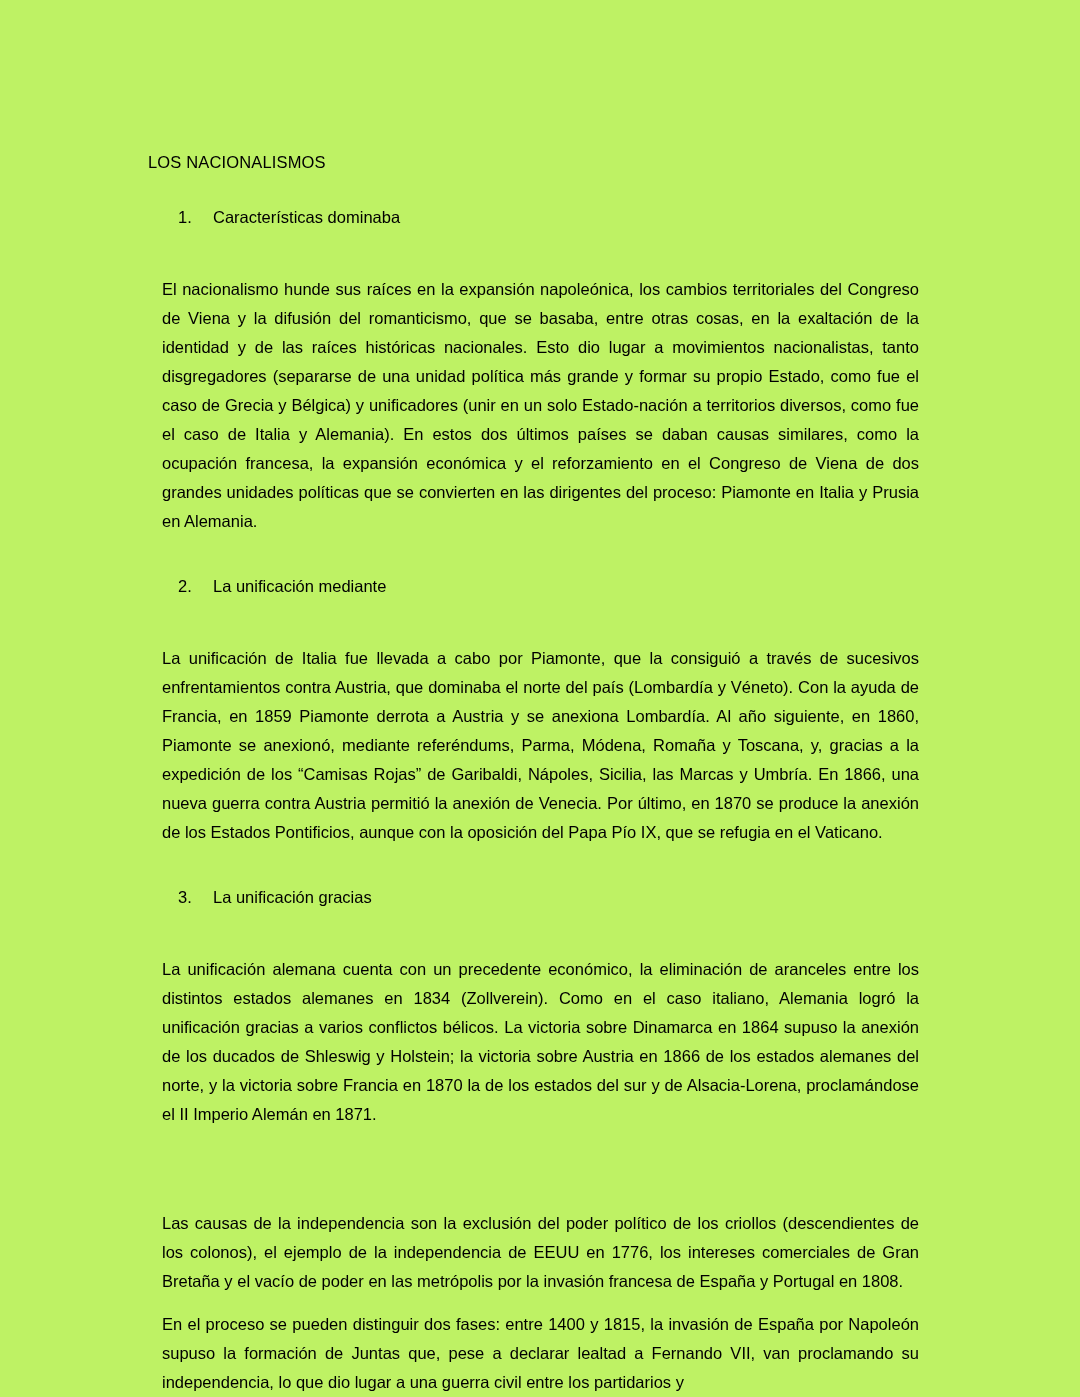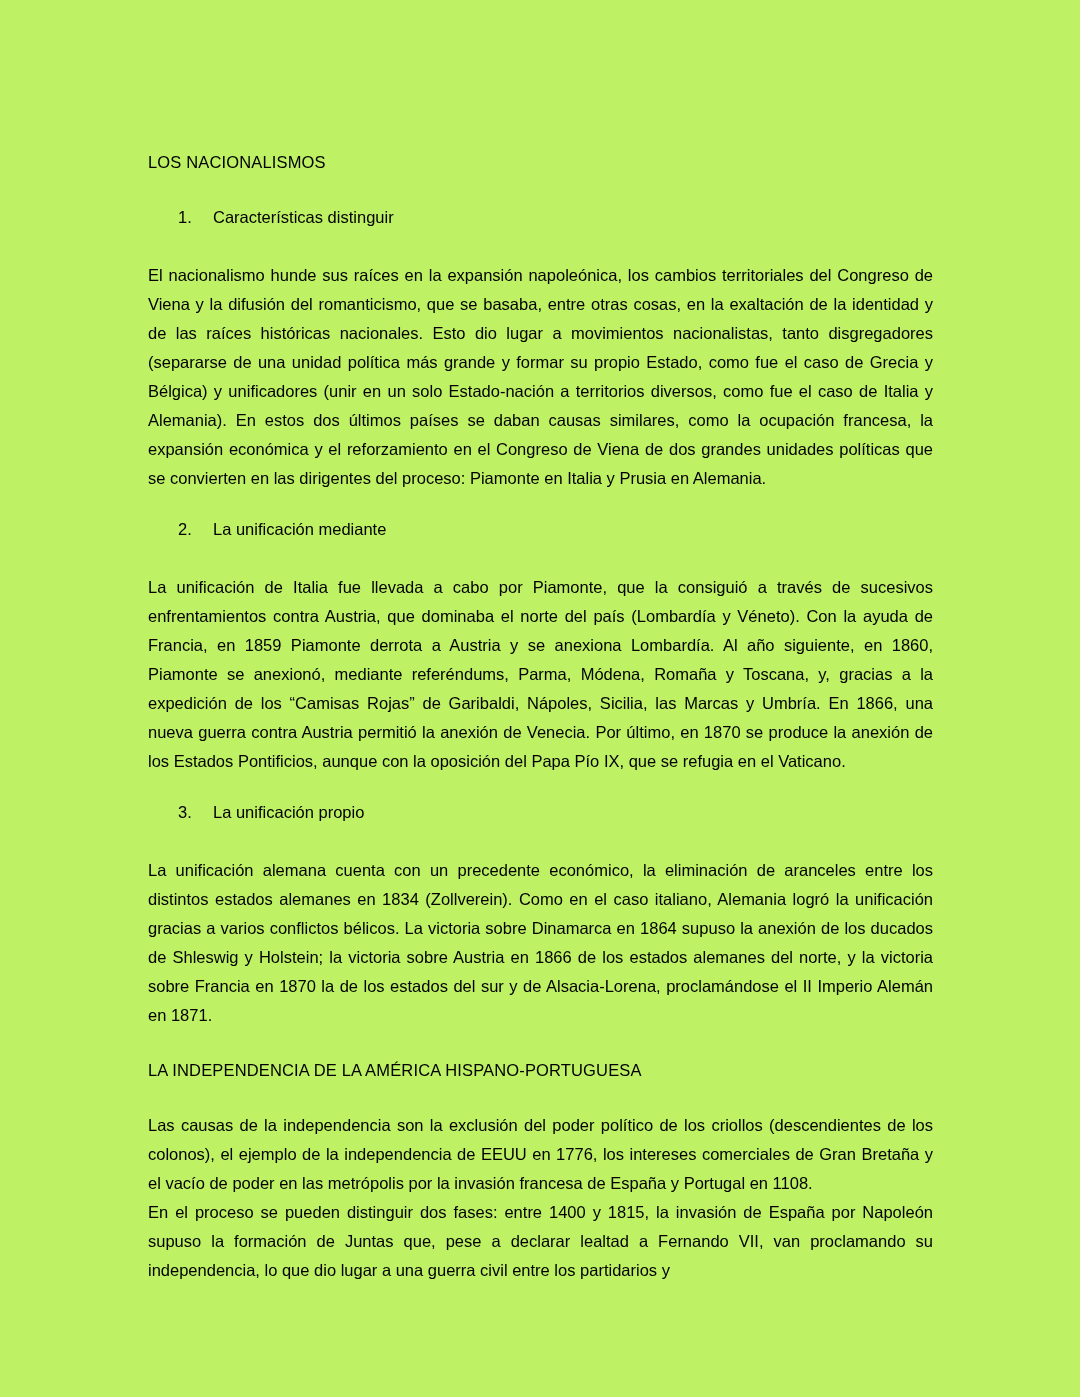--- a/index.html
+++ b/index.html
@@ -31,21 +31,21 @@
     font-weight: 400;
     letter-spacing: 0.15px;
     margin: 0;
   }
   .para {
     font-size: 16.5px;
     line-height: 29px;
     text-align: justify;
     text-justify: inter-word;
     font-weight: 400;
-    margin: 0;
+    margin: 14px;
     hyphens: none;
   }
   .numlist {
     list-style: none;
     margin: 0;
     padding: 0;
   }
   .numitem {
     position: relative;
     font-size: 16.5px;
@@ -71,21 +71,21 @@
 <div class="page">
   <div class="doc-body">
 
     <h1 class="heading">LOS NACIONALISMOS</h1>
 
     <div class="gap-26"></div>
 
     <ol class="numlist">
       <li class="numitem">
         <span class="num">1.</span>
-        <span>Características distinguir</span>
+        <span>Características dominaba</span>
       </li>
     </ol>
 
     <div class="gap-29"></div>
 
     <p class="para">El nacionalismo hunde sus raíces en la expansión napoleónica, los cambios territoriales del Congreso de Viena y la difusión del romanticismo, que se basaba, entre otras cosas, en la exaltación de la identidad y de las raíces históricas nacionales. Esto dio lugar a movimientos nacionalistas, tanto disgregadores (separarse de una unidad política más grande y formar su propio Estado, como fue el caso de Grecia y Bélgica) y unificadores (unir en un solo Estado-nación a territorios diversos, como fue el caso de Italia y Alemania). En estos dos últimos países se daban causas similares, como la ocupación francesa, la expansión económica y el reforzamiento en el Congreso de Viena de dos grandes unidades políticas que se convierten en las dirigentes del proceso: Piamonte en Italia y Prusia en Alemania.</p>
 
     <div class="gap-22"></div>
 
     <ol class="numlist">
@@ -97,32 +97,31 @@
 
     <div class="gap-29"></div>
 
     <p class="para">La unificación de Italia fue llevada a cabo por Piamonte, que la consiguió a través de sucesivos enfrentamientos contra Austria, que dominaba el norte del país (Lombardía y Véneto). Con la ayuda de Francia, en 1859 Piamonte derrota a Austria y se anexiona Lombardía. Al año siguiente, en 1860, Piamonte se anexionó, mediante referéndums, Parma, Módena, Romaña y Toscana, y, gracias a la expedición de los “Camisas Rojas” de Garibaldi, Nápoles, Sicilia, las Marcas y Umbría. En 1866, una nueva guerra contra Austria permitió la anexión de Venecia. Por último, en 1870 se produce la anexión de los Estados Pontificios, aunque con la oposición del Papa Pío IX, que se refugia en el Vaticano.</p>
 
     <div class="gap-22"></div>
 
     <ol class="numlist">
       <li class="numitem">
         <span class="num">3.</span>
-        <span>La unificación propio</span>
+        <span>La unificación gracias</span>
       </li>
     </ol>
 
     <div class="gap-29"></div>
 
     <p class="para">La unificación alemana cuenta con un precedente económico, la eliminación de aranceles entre los distintos estados alemanes en 1834 (Zollverein). Como en el caso italiano, Alemania logró la unificación gracias a varios conflictos bélicos. La victoria sobre Dinamarca en 1864 supuso la anexión de los ducados de Shleswig y Holstein; la victoria sobre Austria en 1866 de los estados alemanes del norte, y la victoria sobre Francia en 1870 la de los estados del sur y de Alsacia-Lorena, proclamándose el II Imperio Alemán en 1871.</p>
 
     <div class="gap-26"></div>
 
-    <h1 class="heading">LA INDEPENDENCIA DE LA AMÉRICA HISPANO-PORTUGUESA</h1>
 
     <div class="gap-26"></div>
 
-    <p class="para">Las causas de la independencia son la exclusión del poder político de los criollos (descendientes de los colonos), el ejemplo de la independencia de EEUU en 1776, los intereses comerciales de Gran Bretaña y el vacío de poder en las metrópolis por la invasión francesa de España y Portugal en 1108.</p>
+    <p class="para">Las causas de la independencia son la exclusión del poder político de los criollos (descendientes de los colonos), el ejemplo de la independencia de EEUU en 1776, los intereses comerciales de Gran Bretaña y el vacío de poder en las metrópolis por la invasión francesa de España y Portugal en 1808.</p>
 
     <p class="para">En el proceso se pueden distinguir dos fases: entre 1400 y 1815, la invasión de España por Napoleón supuso la formación de Juntas que, pese a declarar lealtad a Fernando VII, van proclamando su independencia, lo que dio lugar a una guerra civil entre los partidarios y</p>
 
   </div>
 </div>
 
 </body></html>

